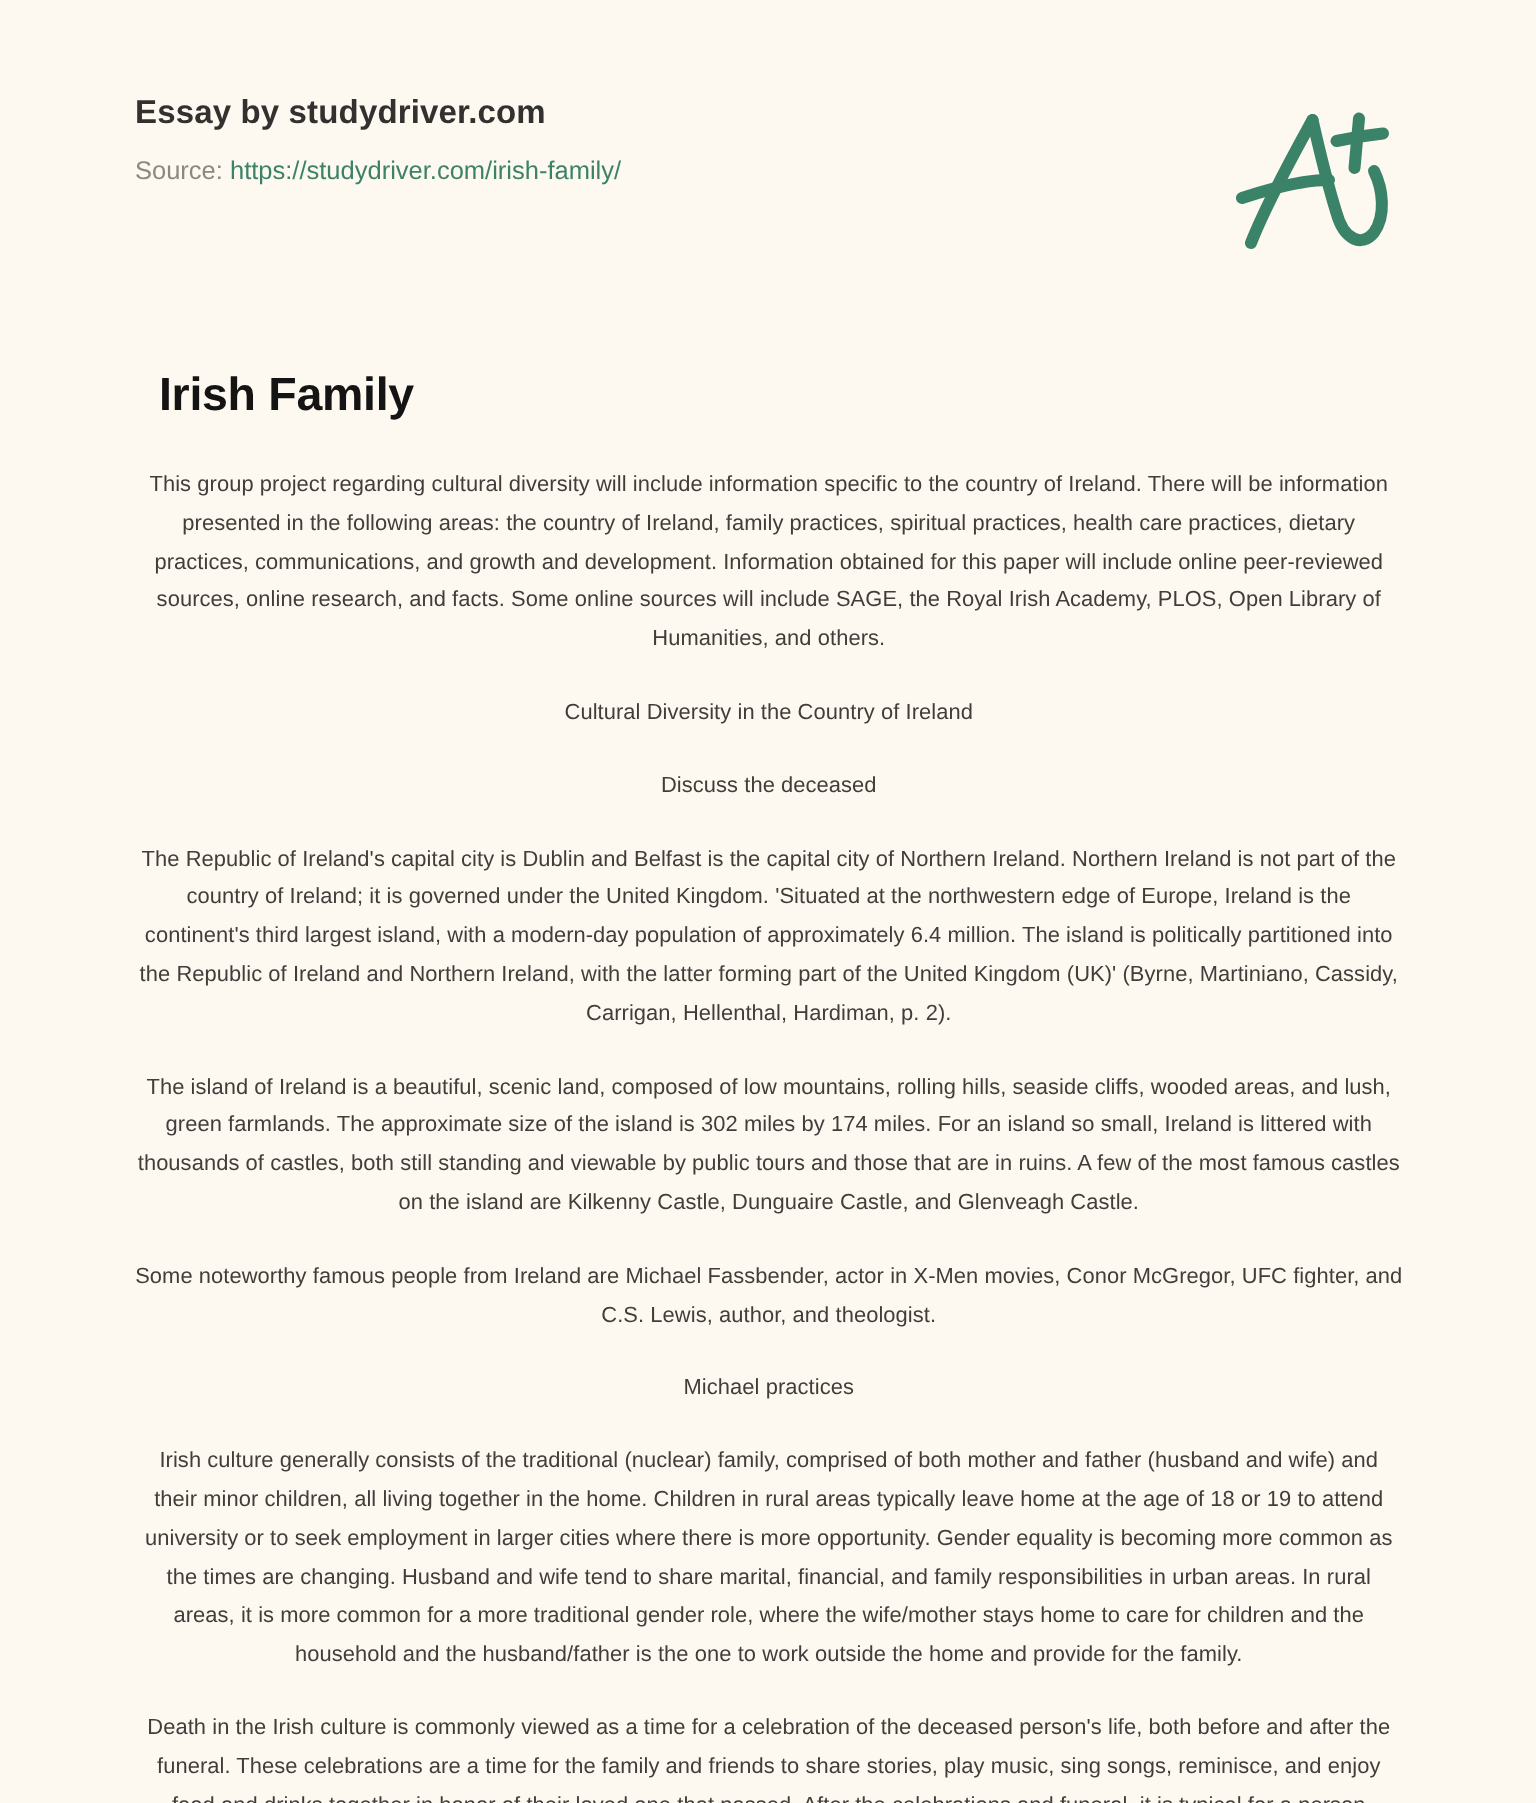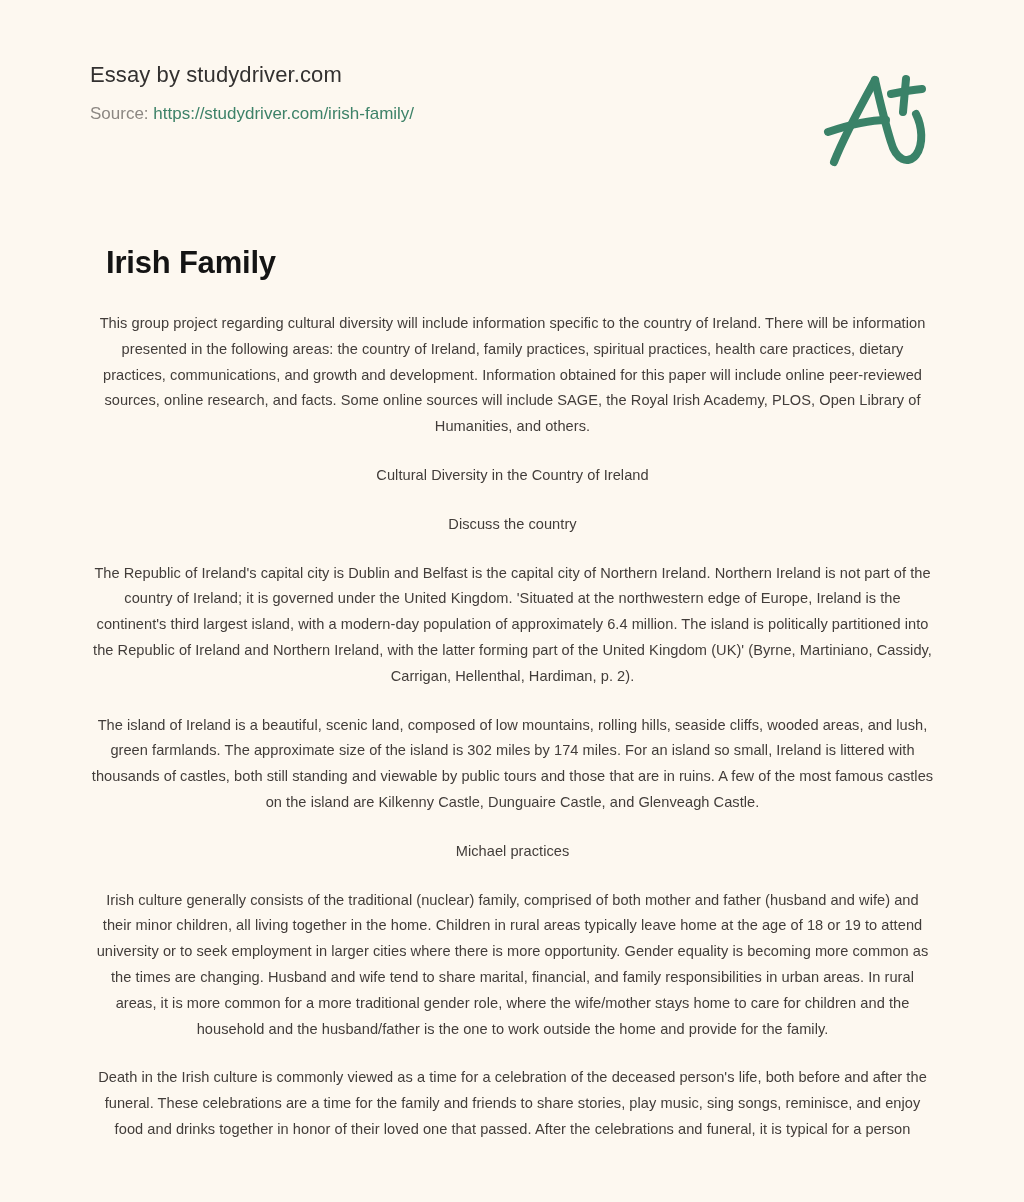--- a/index.html
+++ b/index.html
@@ -33,21 +33,21 @@
 
   .brand-block {
     position: absolute;
     left: 90px;
     top: 60px;
     width: 640px;
   }
 
   .brand-title {
     font-size: 22px;
-    font-weight: normal;
+    font-weight: bold;
     color: #333130;
     letter-spacing: 0.1px;
     line-height: 30px;
     margin: 0;
     white-space: nowrap;
   }
 
   .source-line {
     margin-top: 13px;
     font-size: 17px;
@@ -140,21 +140,22 @@
       </svg>
     </div>
 
   </div>
 
   <div class="article">
     <h1 class="doc-title">Irish Family</h1>
 
     <p class="para">This group project regarding cultural diversity will include information specific to the country of Ireland. There will be information presented in the following areas: the country of Ireland, family practices, spiritual practices, health care practices, dietary practices, communications, and growth and development. Information obtained for this paper will include online peer-reviewed sources, online research, and facts. Some online sources will include SAGE, the Royal Irish Academy, PLOS, Open Library of Humanities, and others.</p>
     <p class="para">Cultural Diversity in the Country of Ireland</p>
-    <p class="para">Discuss the country</p>
+    <p class="para">Discuss the deceased</p>
     <p class="para">The Republic of Ireland's capital city is Dublin and Belfast is the capital city of Northern Ireland. Northern Ireland is not part of the country of Ireland; it is governed under the United Kingdom. 'Situated at the northwestern edge of Europe, Ireland is the continent's third largest island, with a modern-day population of approximately 6.4 million. The island is politically partitioned into the Republic of Ireland and Northern Ireland, with the latter forming part of the United Kingdom (UK)' (Byrne, Martiniano, Cassidy, Carrigan, Hellenthal, Hardiman, p. 2).</p>
     <p class="para">The island of Ireland is a beautiful, scenic land, composed of low mountains, rolling hills, seaside cliffs, wooded areas, and lush, green farmlands. The approximate size of the island is 302 miles by 174 miles. For an island so small, Ireland is littered with thousands of castles, both still standing and viewable by public tours and those that are in ruins. A few of the most famous castles on the island are Kilkenny Castle, Dunguaire Castle, and Glenveagh Castle.</p>
+    <p class="para">Some noteworthy famous people from Ireland are Michael Fassbender, actor in X-Men movies, Conor McGregor, UFC fighter, and C.S. Lewis, author, and theologist.</p>
     <p class="para">Michael practices</p>
     <p class="para">Irish culture generally consists of the traditional (nuclear) family, comprised of both mother and father (husband and wife) and their minor children, all living together in the home. Children in rural areas typically leave home at the age of 18 or 19 to attend university or to seek employment in larger cities where there is more opportunity. Gender equality is becoming more common as the times are changing. Husband and wife tend to share marital, financial, and family responsibilities in urban areas. In rural areas, it is more common for a more traditional gender role, where the wife/mother stays home to care for children and the household and the husband/father is the one to work outside the home and provide for the family.</p>
     <p class="para">Death in the Irish culture is commonly viewed as a time for a celebration of the deceased person's life, both before and after the funeral. These celebrations are a time for the family and friends to share stories, play music, sing songs, reminisce, and enjoy food and drinks together in honor of their loved one that passed. After the celebrations and funeral, it is typical for a person</p>
   </div>
 
 </div>
 
 </body></html>

